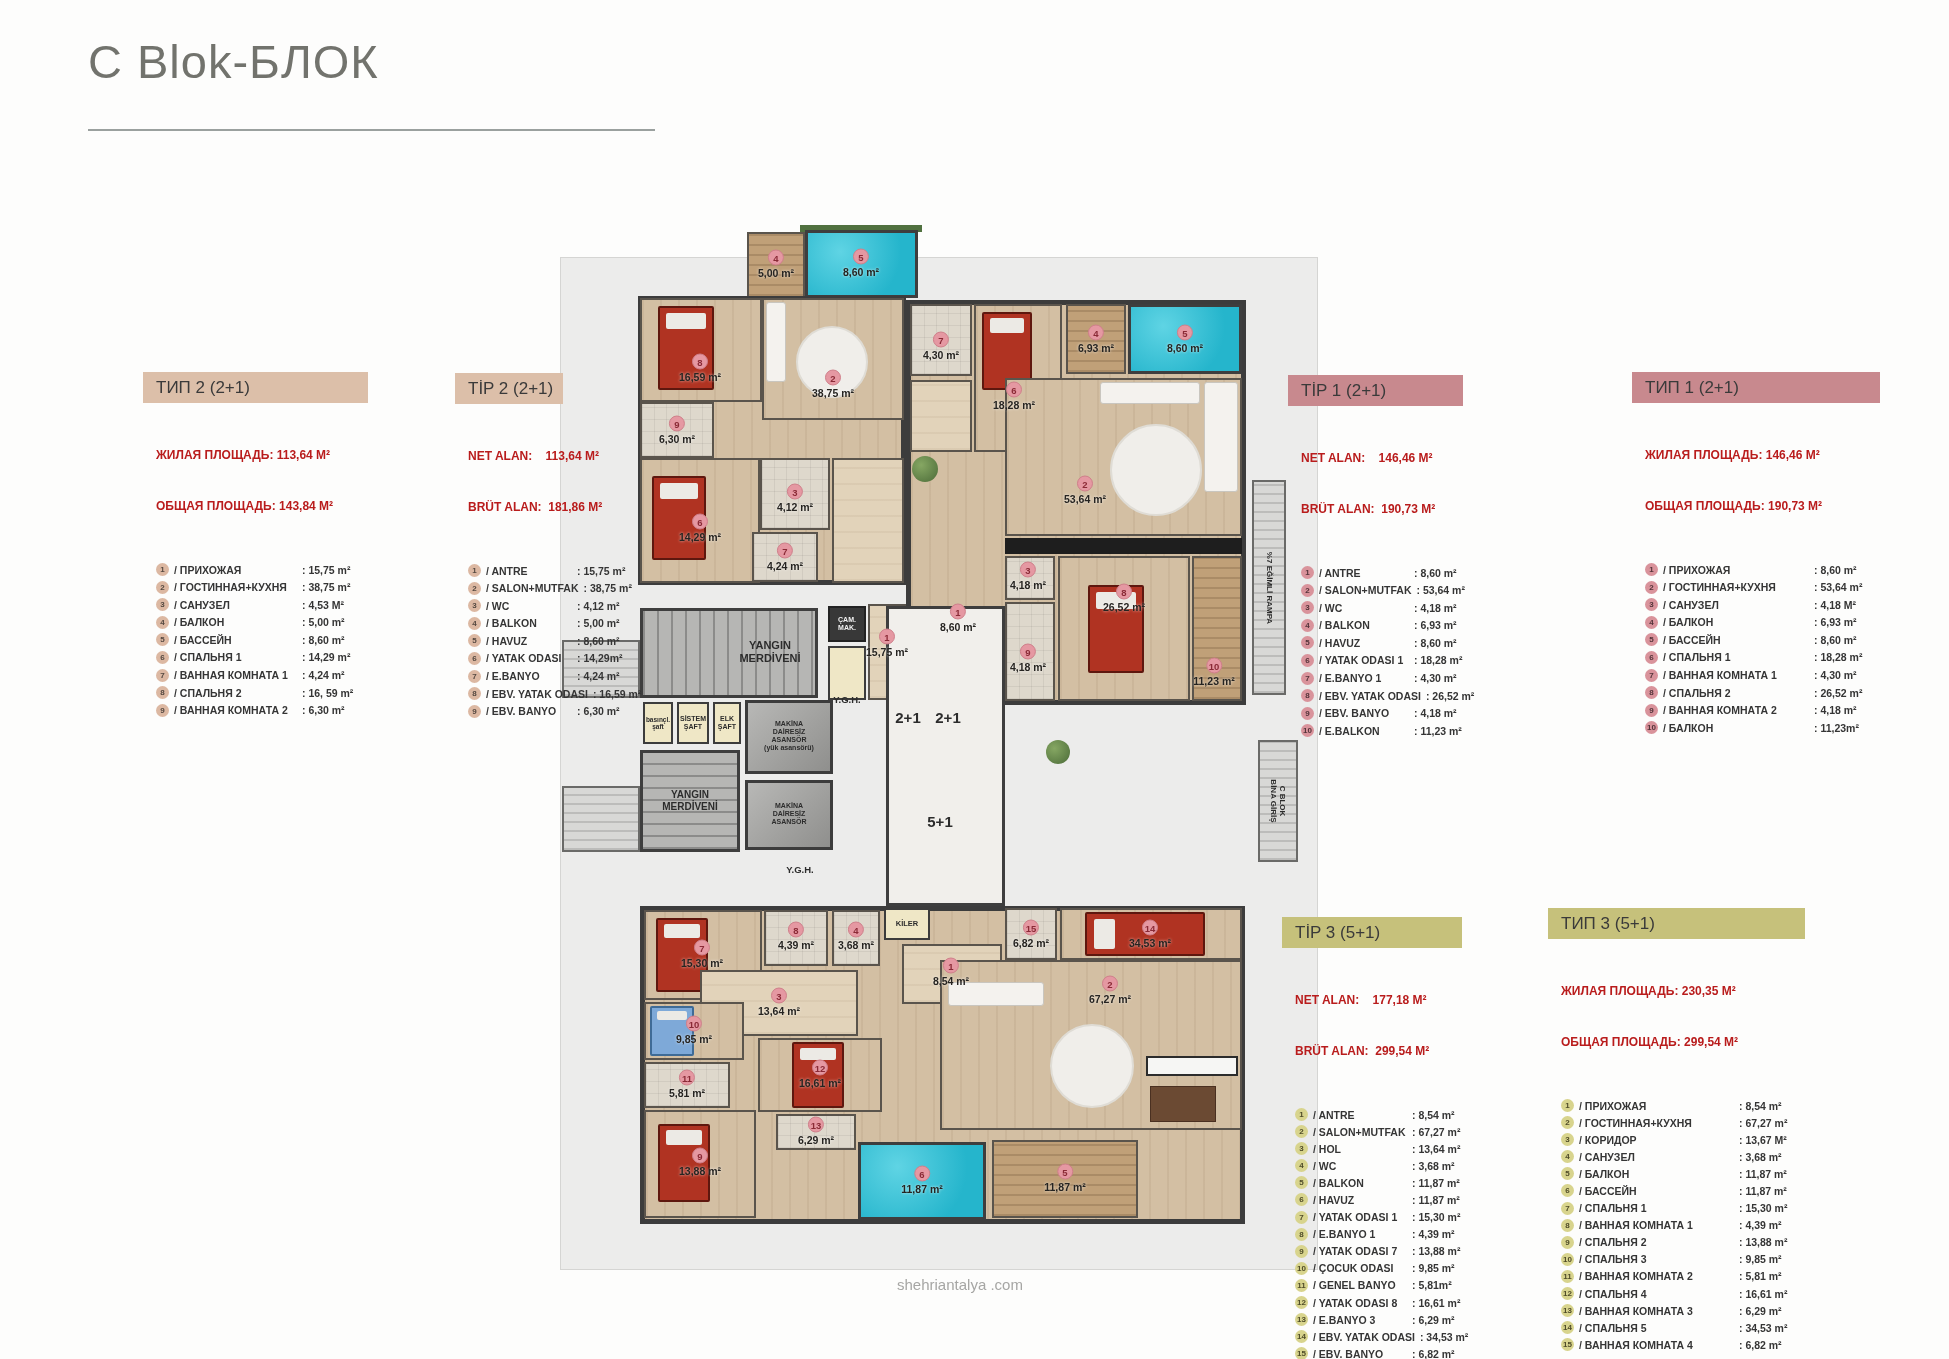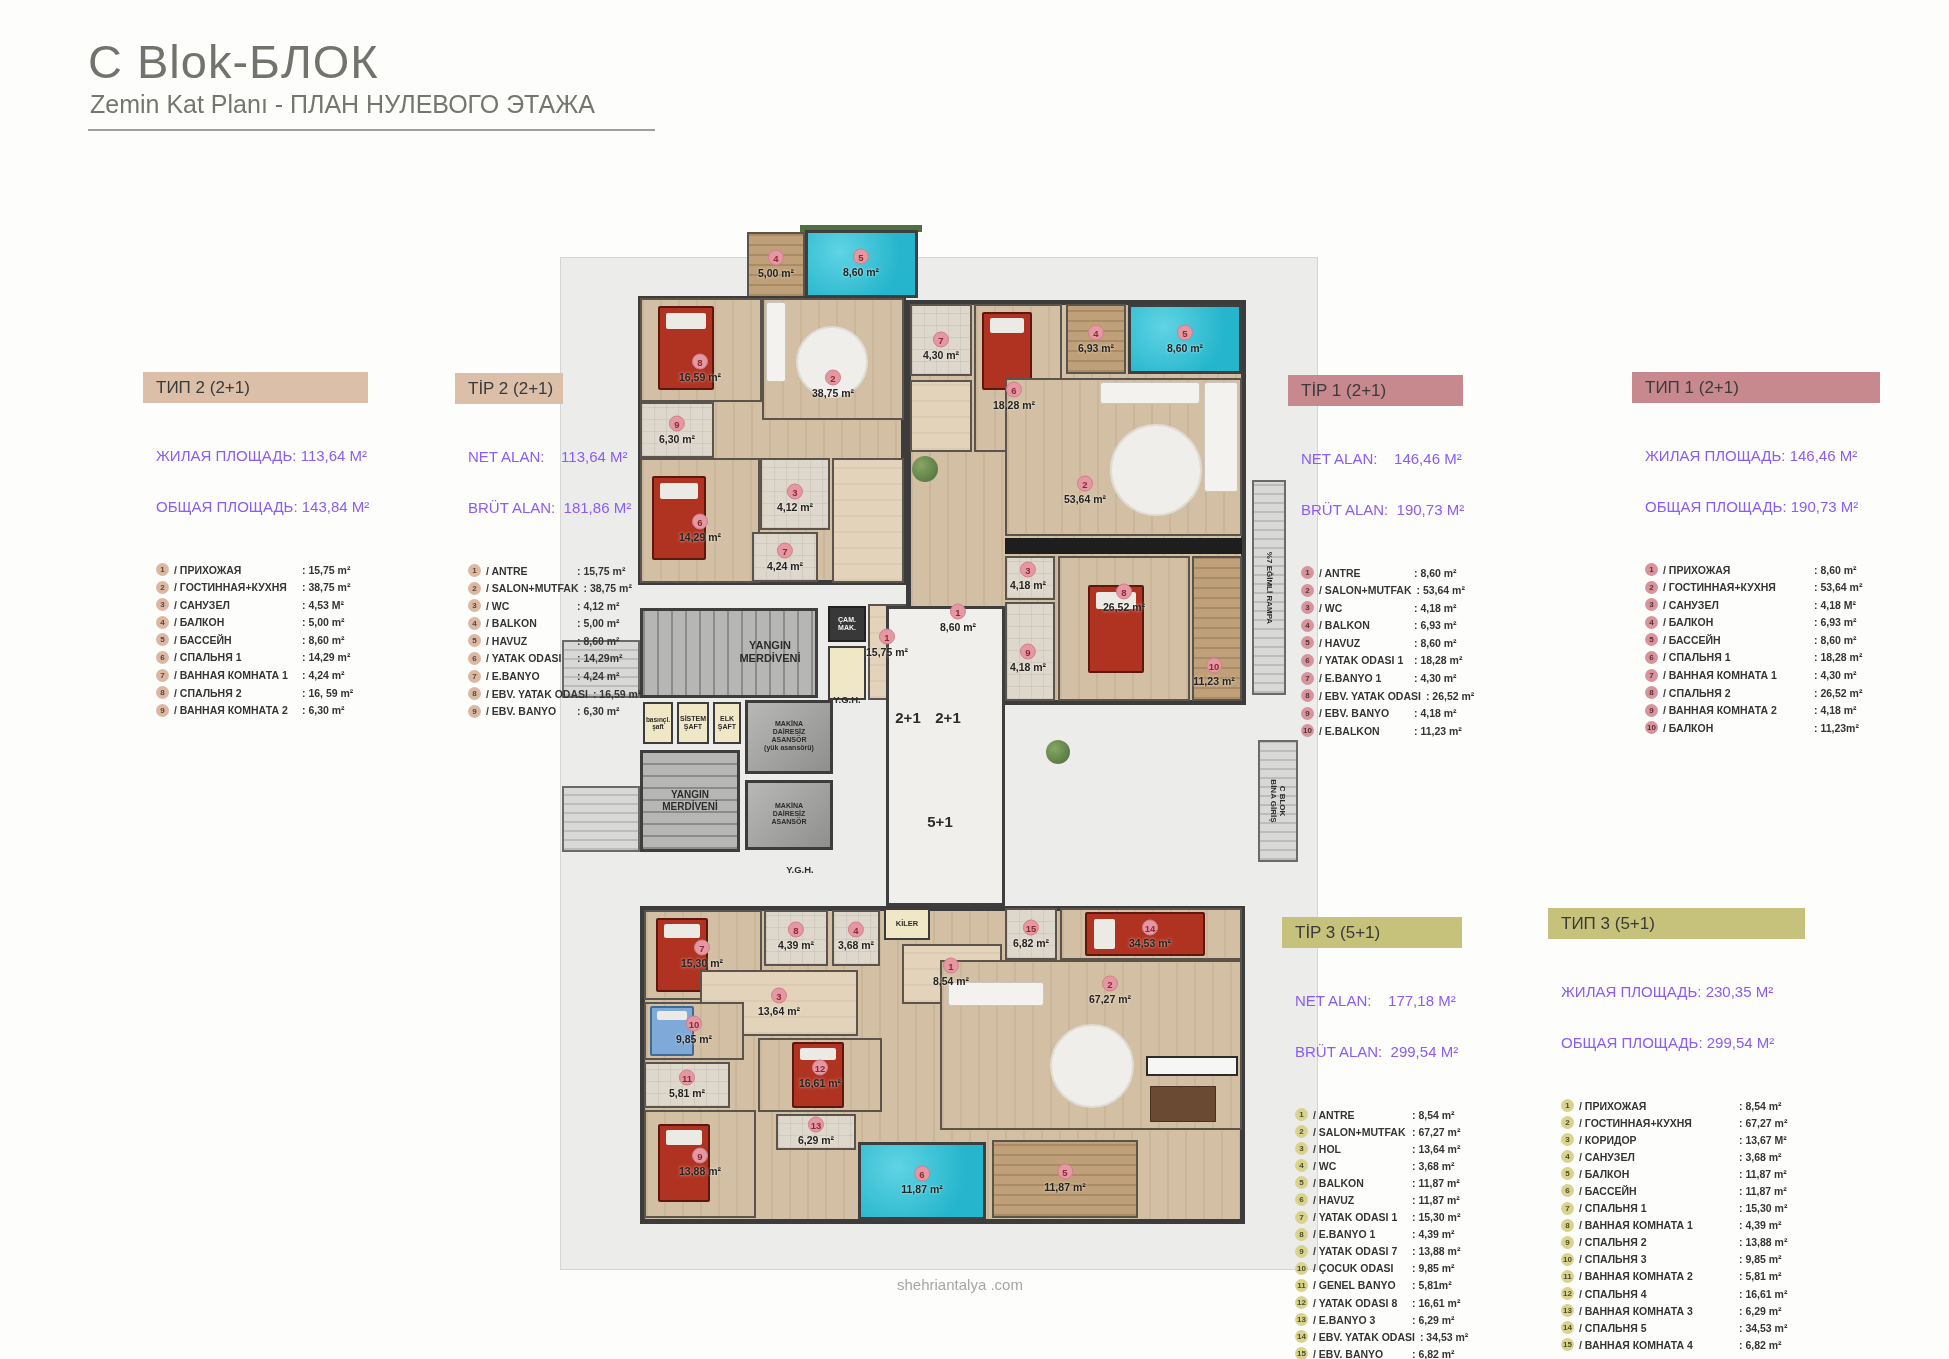--- a/index.html
+++ b/index.html
@@ -13,21 +13,21 @@
   .subtitle { position:absolute; left:90px; top:90px; font-size:25px; color:#75766f; }
   .title-rule { position:absolute; left:88px; top:129px; width:567px; height:2px; background:#9aa09e; }
   .footer { position:absolute; left:897px; top:1276px; font-size:15px; color:#a6a6a4; }
 
   
   .legend { position:absolute; color:#343434; }
   .lg-head { height:31px; line-height:31px; padding-left:13px; font-size:17px; color:#3a3a3a; }
   .tan  > .lg-head { background:#dcbfa9; }
   .pink > .lg-head { background:#c8898e; }
   .olive> .lg-head { background:#c6c17b; }
-  .lg-lines { margin-top:10px; padding-left:13px; font-size:15px; font-weight:400; line-height:17px; white-space:pre; color:#8b5cf6; }
+  .lg-lines { margin-top:10px; padding-left:13px; font-size:12px; font-weight:700; line-height:17px; white-space:pre; color:#b91c1c; }
   .lg-rows { margin-top:14px; padding-left:13px; display:flex; flex-direction:column; }
   .lrow { display:flex; align-items:center; gap:5px; margin-bottom:4.6px; font-size:10.5px; font-weight:700; color:#353535; }
   .rows15 .lrow { margin-bottom:4.1px; }
   .circ { width:13px; height:13px; border-radius:50%; font-size:8px; font-weight:700; display:flex; align-items:center; justify-content:center; flex:none; }
   .tan  .circ { background:#dcb8a2; color:#544840; }
   .pink .circ { background:#d9939b; color:#54343a; }
   .olive .circ { background:#d8d48d; color:#4f4c28; }
   .lname { flex:1; white-space:nowrap; }
   .lval { width:66px; flex:none; white-space:nowrap; }
   #lg-ru2 { left:143px;  top:372px; width:225px; }
@@ -75,21 +75,20 @@
   .clabel { position:absolute; transform:translate(-50%,-50%); text-align:center; color:#2c2c2c; white-space:pre-line; z-index:25; font-weight:700; line-height:1.15; }
   .clabel.rot { transform:translate(-50%,-50%) rotate(90deg); }
   .clabel.light { color:#f2f2f2; }
 </style>
 </head>
 <body>
 
 <div class="page">
 
   <div class="title">C Blok-БЛОК</div>
-  <div class="subtitle">Zemin Kat Planı - ПЛАН НУЛЕВОГО ЭТАЖА</div>
   <div class="title-rule"></div>
 
   <div class="panel"></div>
 
   <div class="abs greenstrip" style="left:800px;top:225px;width:122px;height:7px"></div>
   <div class="room deck" style="left:747px;top:232px;width:58px;height:66px"></div>
   <div class="room pool" style="left:805px;top:230px;width:113px;height:68px"></div>
   <div class="unitwall wood" style="left:638px;top:296px;width:268px;height:289px"></div>
   <div class="room wood" style="left:640px;top:298px;width:122px;height:104px"></div>
   <div class="bed" style="left:658px;top:306px;width:56px;height:84px"></div>

